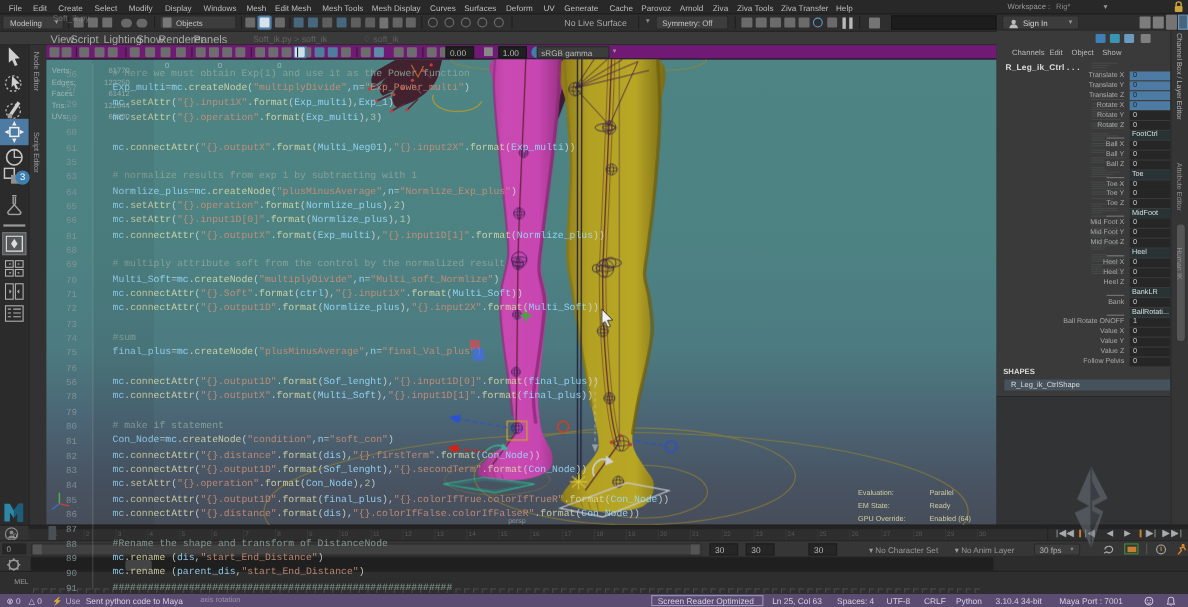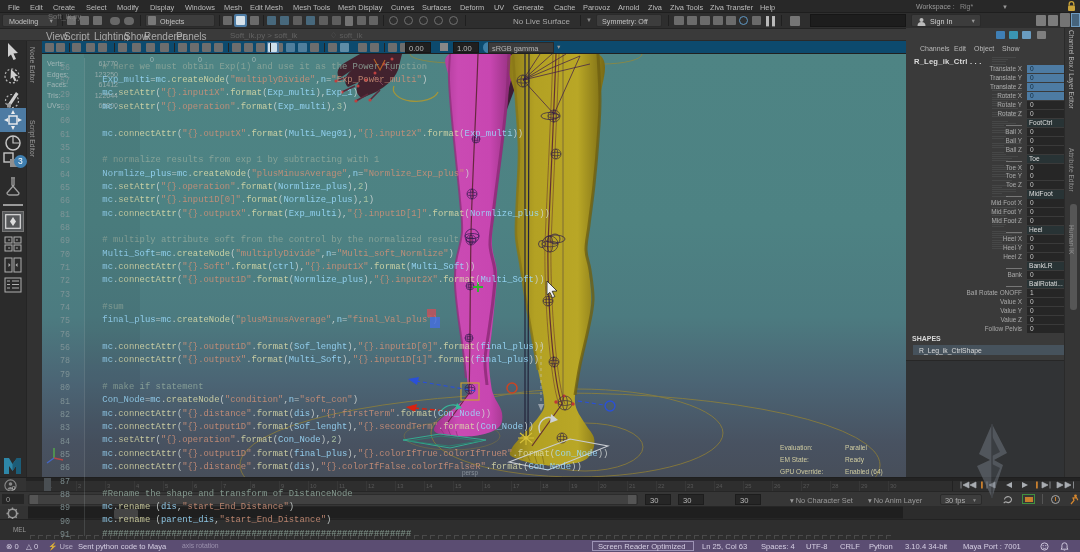--- a/index.html
+++ b/index.html
@@ -9,21 +9,21 @@
 .abs{position:absolute;}
 .row{position:absolute;left:0;width:1080px;}
 .ic{position:absolute;background:#6f6f6f;border-radius:1px;}
 .sep{position:absolute;width:1px;background:#1f1f1f;}
 #menubar{top:0;height:13px;background:#282828;border-bottom:1px solid #1e1e1e;}
 #menubar span{position:absolute;top:2.5px;color:#bdbdbd;font-size:7.4px;white-space:nowrap;}
 #statusline{top:13px;height:16px;background:#2e2e2e;border-bottom:1px solid #232323;}
 .box{position:absolute;background:#3d3d3d;border:1px solid #2a2a2a;border-radius:2px;color:#c2c2c2;font-size:7.2px;}
 #row3{top:29px;height:12px;background:#3a3a3a;border-bottom:1px solid #2a2a2a;}
 #row3 span{position:absolute;top:1.5px;color:#bdbdbd;font-size:10px;white-space:nowrap;}
-#row4{top:41px;left:42px;width:864px;height:13px;background:#0c4a6e;border-bottom:1px solid #202020;}
+#row4{top:41px;left:42px;width:864px;height:13px;background:#701a75;border-bottom:1px solid #202020;}
 #toolbox{top:41px;left:0;width:26px;height:437px;background:#2b2b2b;}
 #tabstrip{top:41px;left:26px;width:16px;height:437px;background:#323232;border-left:1px solid #252525;}
 .vtext{position:absolute;color:#9a9a9a;font-size:6.8px;white-space:nowrap;transform-origin:0 0;transform:rotate(90deg);}
 #viewport{top:54px;left:42px;width:864px;height:423px;overflow:hidden;
  background:linear-gradient(180deg,#4e8484 0%,#4d8283 40%,#4c7b80 62%,#4b6474 78%,#485261 92%,#474e5a 100%);}
 #rightpanel{top:28px;left:906px;width:174px;height:449px;background:#3a3a3a;}
 #codeoverlay{position:absolute;top:0;left:42px;width:1038px;z-index:40;pointer-events:none;opacity:0.87;}
 .cl{position:absolute;left:0;white-space:pre;font-family:"Liberation Mono",monospace;font-size:8.9px;line-height:13.34px;}
 .ln{position:absolute;width:24px;text-align:right;color:#86989a;font-family:"Liberation Mono",monospace;font-size:8.4px;}
 .tk-c{color:#90a89c;} .tk-v{color:#9cdcfe;} .tk-f{color:#dcdcaa;}

